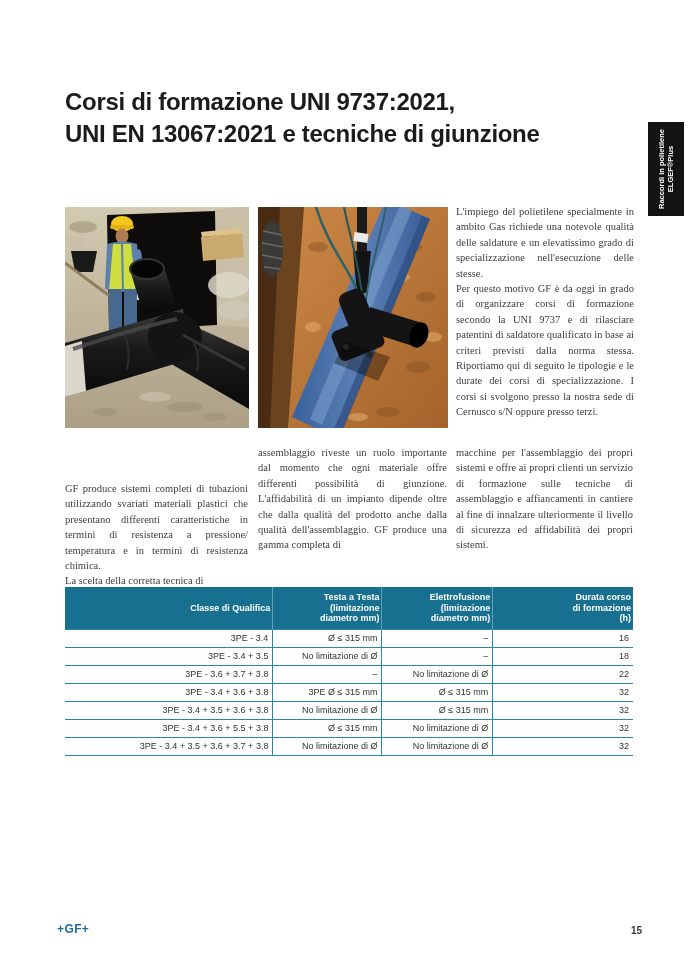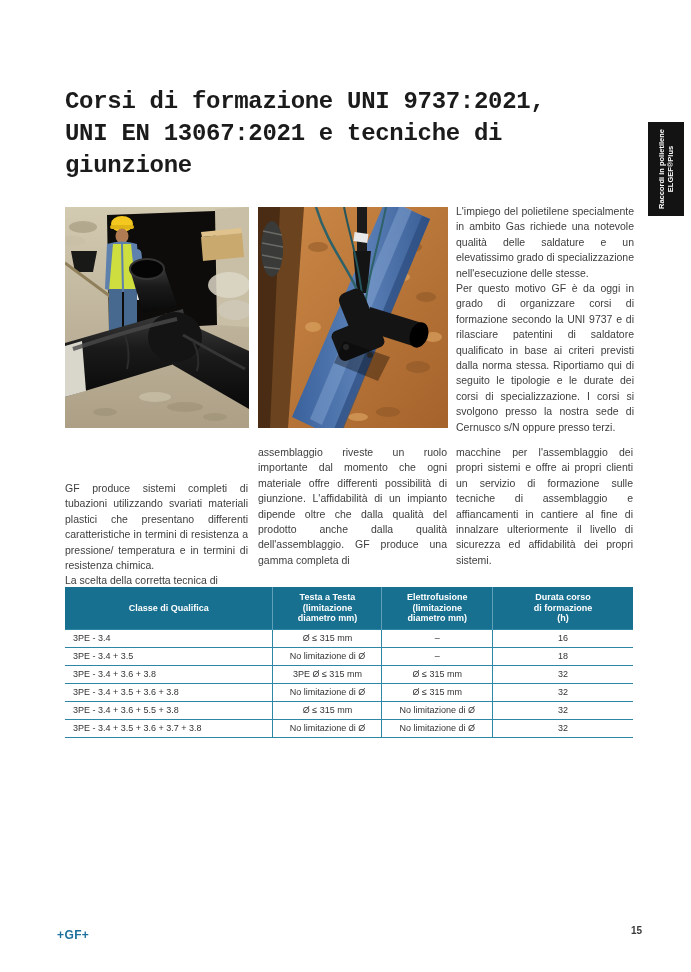--- a/index.html
+++ b/index.html
@@ -3,21 +3,21 @@
 <meta charset="utf-8">
 <style>
   html,body{margin:0;padding:0;background:#ffffff;}
   .page{
     position:relative;width:691px;height:972px;background:#ffffff;
     font-family:"Liberation Sans", sans-serif;overflow:hidden;
   }
   
   .title{
     position:absolute;left:65px;top:86px;width:575px;
-    font-family:Liberation Mono, monospace;font-weight:bold;
+    font-family:Liberation Sans, sans-serif;font-weight:bold;
     font-size:24px;line-height:32px;color:#1b1b1b;letter-spacing:-0.3px;
   }
   
   .side-tab{
     position:absolute;left:648px;top:122px;width:36px;height:94px;
     background:#131313;display:flex;align-items:center;justify-content:center;
   }
   .side-tab-inner{
     transform:rotate(-90deg);white-space:nowrap;color:#ffffff;
     font-size:7.5px;font-weight:bold;line-height:9px;text-align:center;
@@ -25,49 +25,49 @@
   
   .photo{position:absolute;top:207px;height:221px;}
   .photo svg{display:block;width:100%;height:100%;}
   .photo-left{left:65px;width:184px;}
   .photo-right{left:258px;width:190px;}
   
   .bodytext{
     position:absolute;font-size:10.5px;line-height:15.4px;color:#3d3d3d;
     text-align:justify;
   }
-  .bodytext p{margin:0;}
+  .bodytext p{margin:0;font-family:Liberation Serif, serif;}
   .intro-col{left:456px;top:204px;width:178px;}
   .col-1{left:65px;top:445px;width:183px;margin-top:36px;}
   .col-2{left:258px;top:445px;width:189px;}
   .col-3{left:456px;top:445px;width:177px;}
   
   .course-table{
     position:absolute;left:65px;top:587px;width:568px;
     border-collapse:collapse;table-layout:fixed;
     font-size:9px;color:#333333;
   }
   .course-table th{
     background:#17708f;color:#ffffff;font-weight:bold;
     font-size:9px;line-height:10.5px;padding:5px 2px;
-    white-space:pre-line;text-align:center;vertical-align:middle;border:0;
+    white-space:pre-line;text-align:right;vertical-align:middle;border:0;
   }
   .course-table th + th{border-left:1px solid #5fa0b8;}
   .course-table td{
-    height:17px;text-align:center;padding:0 4px;
+    height:17px;text-align:right;padding:0 4px;
     border-top:1px solid #2e86a5;vertical-align:middle;
     white-space:nowrap;overflow:hidden;
   }
   .course-table td + td{border-left:1px solid #2e86a5;}
   .course-table tbody tr:last-child td{border-bottom:1px solid #2e86a5;}
-  .course-table td.cell-left{text-align:left;padding-left:8px;}
+  .course-table td.cell-left{text-align:right;padding-left:8px;}
   
   .gf-logo{
     position:absolute;left:57px;top:922px;color:#1d6f9c;
-    font-size:12px;font-weight:bold;letter-spacing:0.4px;margin-top:6px;
+    font-size:12px;font-weight:bold;letter-spacing:0.4px;
   }
   .page-number{
     position:absolute;right:49px;top:925px;color:#3a3a3a;
     font-size:10px;font-weight:bold;margin-left:22px;
   }
 </style>
 </head>
 <body>
 
 <div class="page">
@@ -254,20 +254,26 @@
           <td>–</td>
           <td>16</td>
         </tr>
         <tr>
           <td class="cell-left">3PE - 3.4 + 3.5</td>
           <td>No limitazione di Ø</td>
           <td>–</td>
           <td>18</td>
         </tr>
         <tr>
+          <td class="cell-left">3PE - 3.6 + 3.7 + 3.8</td>
+          <td>–</td>
+          <td>No limitazione di Ø</td>
+          <td>22</td>
+        </tr>
+        <tr>
           <td class="cell-left">3PE - 3.4 + 3.6 + 3.8</td>
           <td>3PE Ø ≤ 315 mm</td>
           <td>Ø ≤ 315 mm</td>
           <td>32</td>
         </tr>
         <tr>
           <td class="cell-left">3PE - 3.4 + 3.5 + 3.6 + 3.8</td>
           <td>No limitazione di Ø</td>
           <td>Ø ≤ 315 mm</td>
           <td>32</td>

